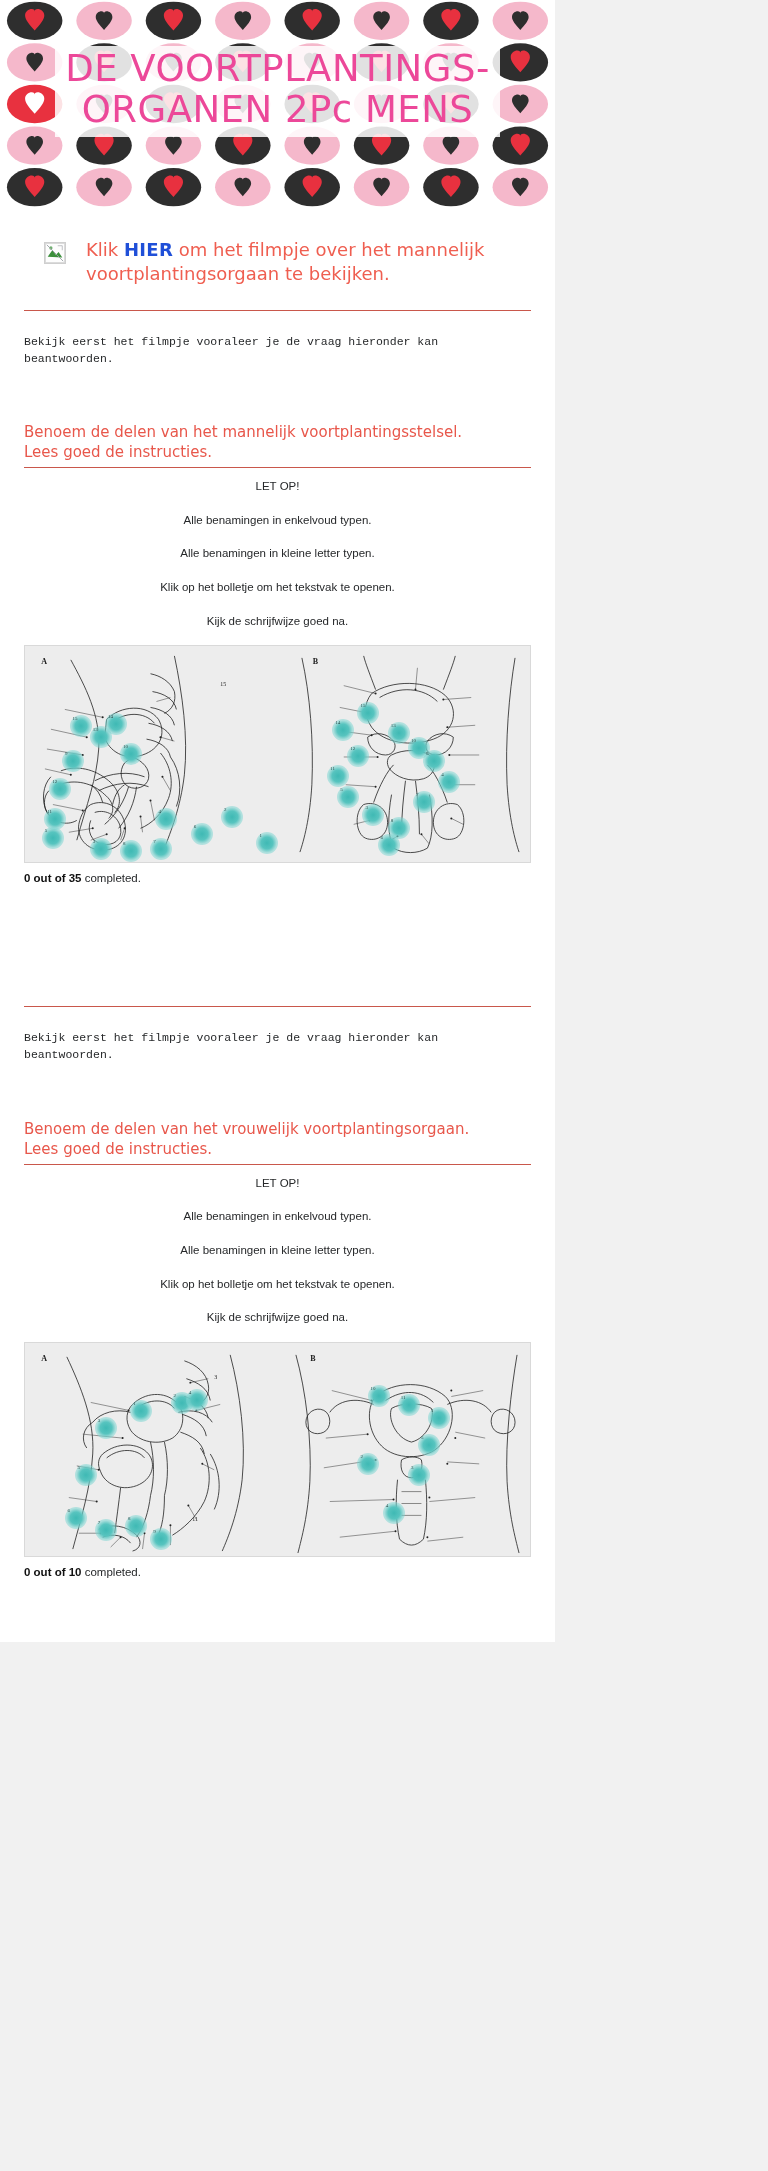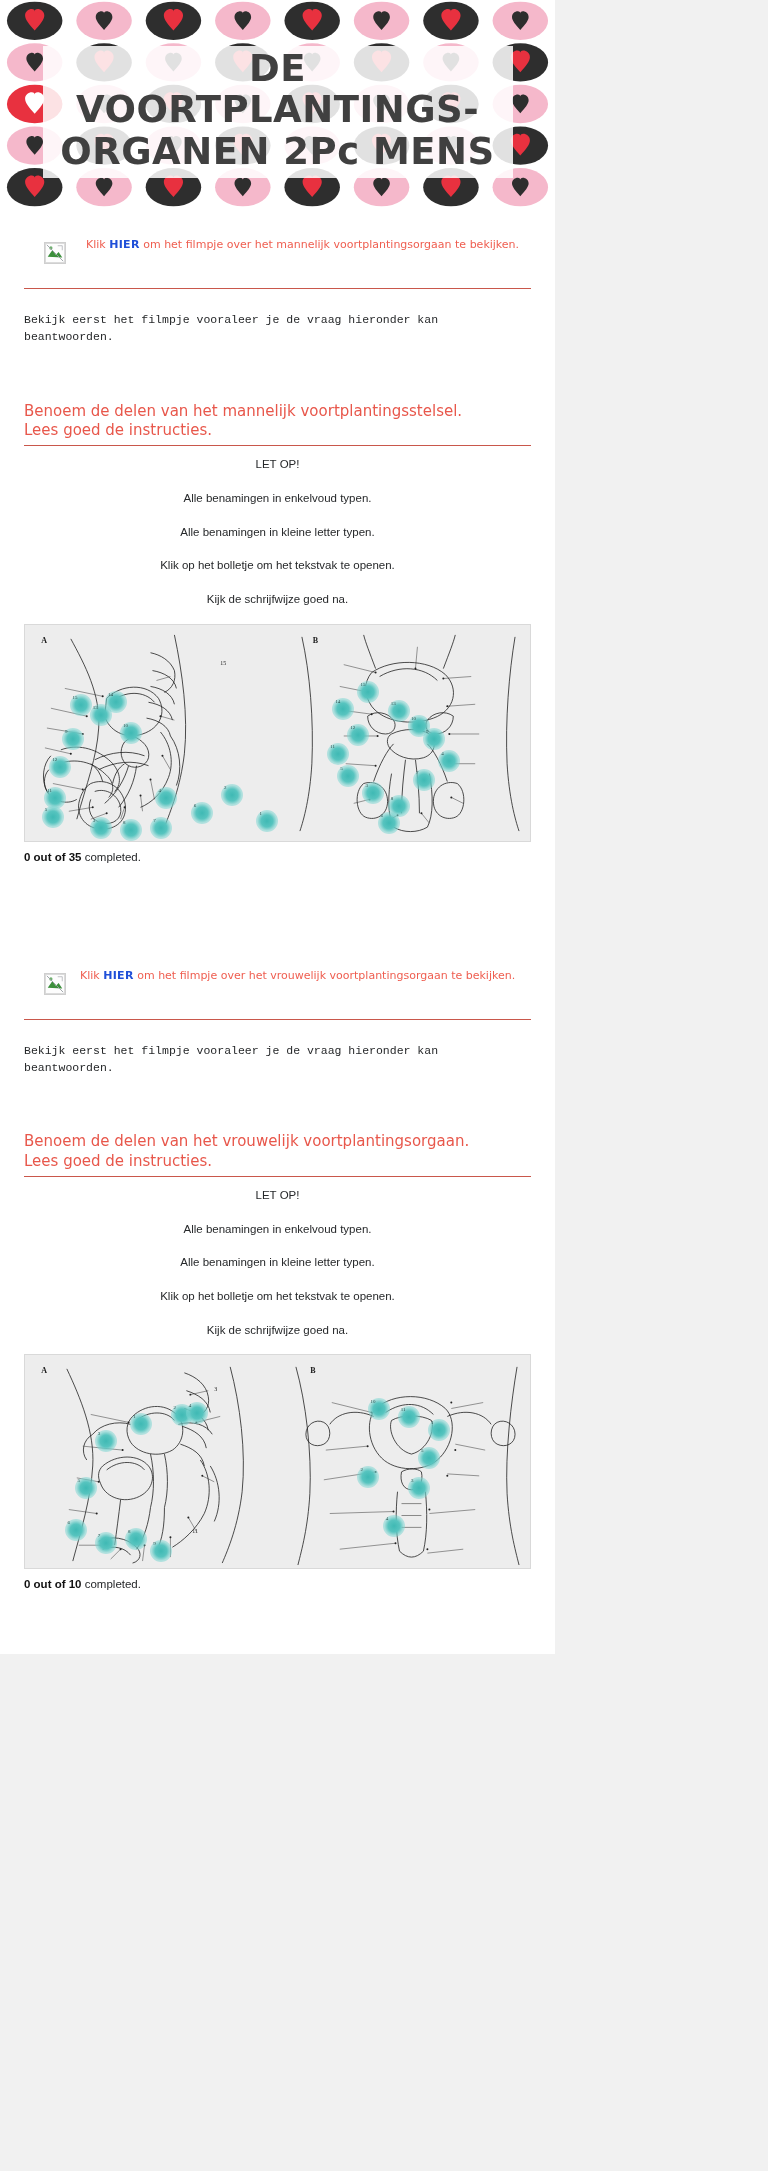--- a/index.html
+++ b/index.html
@@ -36,23 +36,23 @@
     top: 46px;
     text-align: center;
     z-index: 5;
     pointer-events: none;
   }
   .banner-title {
     display: inline-block;
     font-family: "DejaVu Sans", sans-serif;
     font-size: 37px;
     line-height: 1.12;
-    font-weight: 700;
+    font-weight: 400;
     letter-spacing: 0.5px;
-    color: #404040;
+    color: #ec4899;
     background: rgba(255,255,255,0.86);
     padding: 2px 10px 6px 10px;
     max-width: 470px;
   }
 
   
   .sheet {
     width: 555px;
     background: #ffffff;
     padding: 0 0 28px 0;
@@ -74,21 +74,21 @@
     background: #fdfdfd;
     flex: 0 0 22px;
     margin: 4px 0 0 20px;
     position: relative;
   }
   .broken-img svg { display:block; width: 100%; height: 100%; }
 
   .video-text {
     font-family: "DejaVu Sans", sans-serif;
     color: #ef5e50;
-    font-size: 11px;
+    font-size: 18px;
     line-height: 1.32;
     padding-left: 20px;
     font-weight: 400;
     flex: 1;
   }
   .video-text .hier {
     color: #1f4fd8;
     font-weight: 700;
     letter-spacing: 0.3px;
   }
@@ -556,34 +556,20 @@
 
         <p class="completed">
           <b>0 out of </b><b>35</b><span> completed.</span>
         </p>
       </div>
 
       <div class="mid-gap"></div>
 
       <div>
 
-        <div class="video-block">
-          <span class="broken-img">
-            <svg viewBox="0 0 22 22" aria-hidden="true">
-              <rect x="0.5" y="0.5" width="21" height="21" fill="#fdfdfd" stroke="#d8d8d8"></rect>
-              <path d="M3 15 L8 8 L12 13 L15 10 L19 16 Z" fill="#3c8f3c"></path>
-              <circle cx="6.5" cy="5.5" r="1.8" fill="#6fb06f"></circle>
-              <path d="M2 2 L20 20" stroke="#9aa0a6" stroke-width="1" fill="none"></path>
-              <path d="M14 3 L19 3 L19 8" stroke="#b9bcc0" stroke-width="1" fill="none"></path>
-            </svg>
-          </span>
-          <span class="video-text video-text-2">
-            <span>Klik </span><span class="hier">HIER</span><span> om het filmpje over het vrouwelijk voortplantingsorgaan te bekijken.</span>
-          </span>
-        </div>
 
         <hr class="rule">
 
         <p class="body-text">Bekijk eerst het filmpje vooraleer je de vraag hieronder kan beantwoorden.</p>
 
         <div class="gap-lg"></div>
 
         <div>
           <div class="section-heading">Benoem de delen van het vrouwelijk voortplantingsorgaan.</div>
           <div class="section-heading">Lees goed de instructies.</div>

